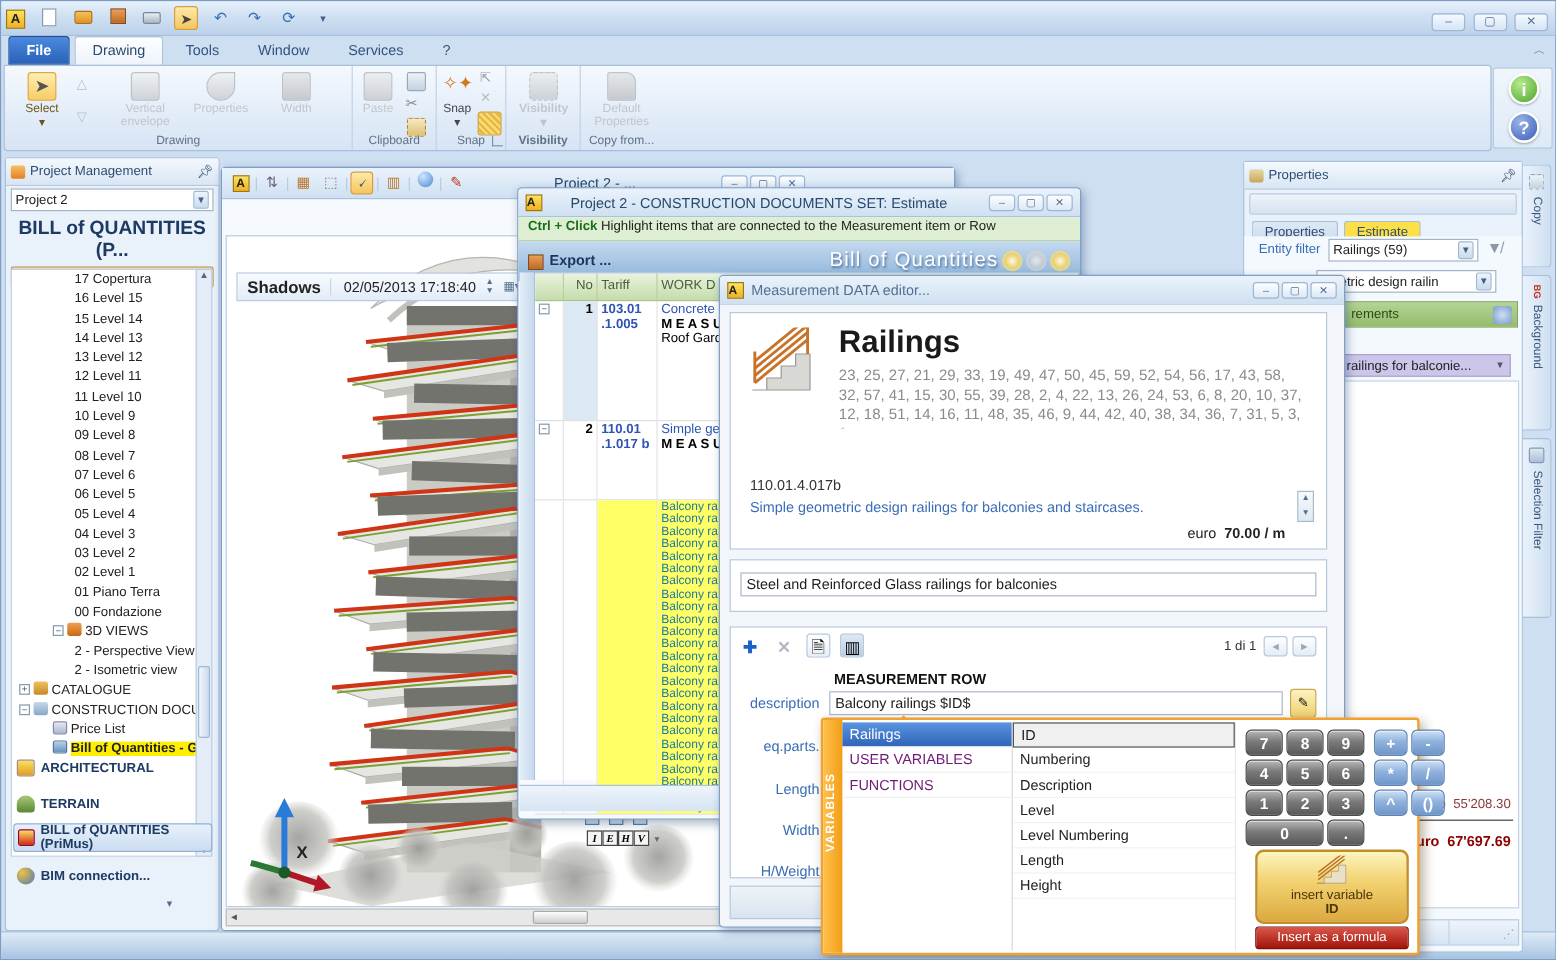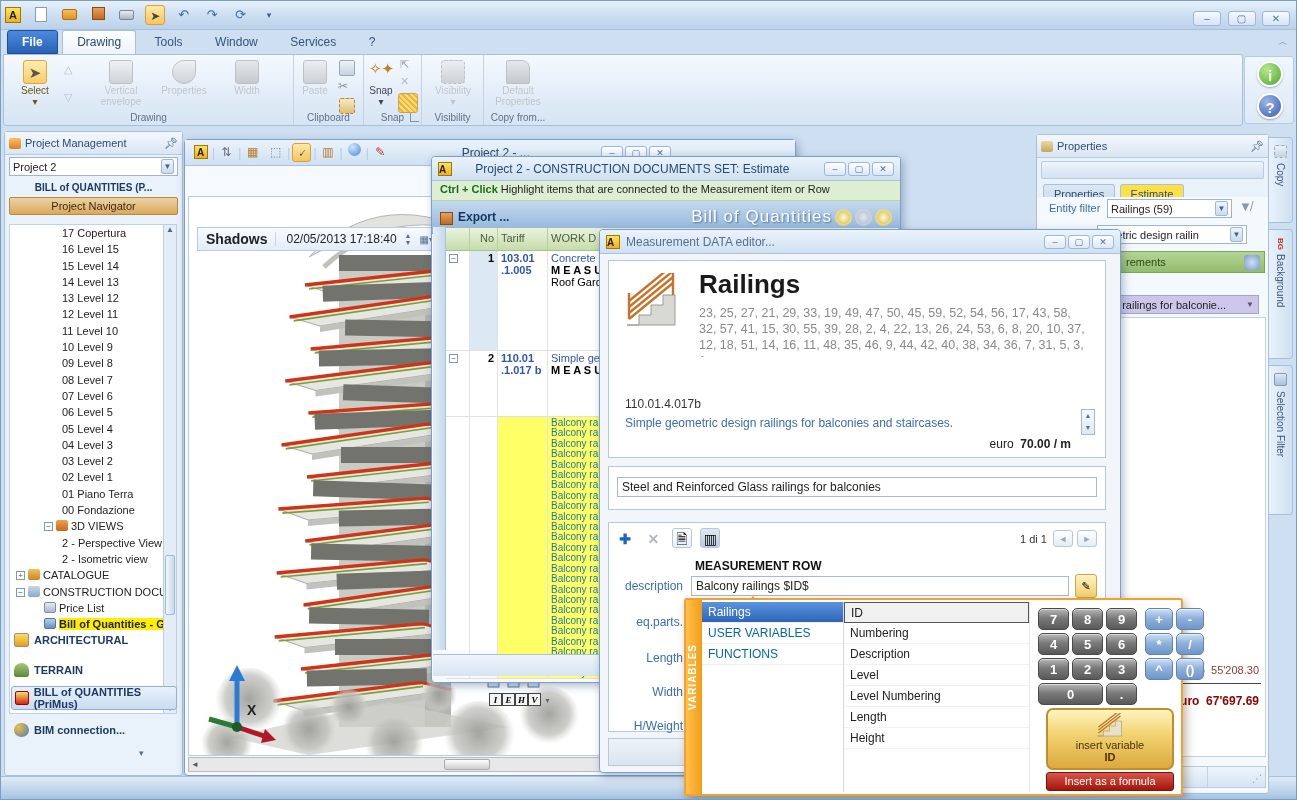--- a/index.html
+++ b/index.html
@@ -50,21 +50,21 @@
   .win-title{height:24px;background:linear-gradient(#eaf3fc,#cfe0f1);border-bottom:1px solid #aac2dd;
        border-radius:3px 3px 0 0;font-size:12px;color:#27496e;display:flex;align-items:center;padding:0 6px;}
   .win-ctl{margin-left:auto;display:flex;gap:2px;}
   .win-ctl span{display:inline-block;width:22px;height:14px;border:1px solid #9fb6d4;border-radius:3px;
        background:linear-gradient(#fdfeff,#dbe8f5);font-size:9px;line-height:12px;text-align:center;color:#53708f;}
 
   
   #left-panel{left:3px;top:130px;width:179px;height:645px;background:#e9f1fa;border:1px solid #a9c0dd;border-radius:3px;}
   .lp-head{height:23px;background:linear-gradient(#f3f8fd,#d9e6f4);border-bottom:1px solid #b7cbe2;
       display:flex;align-items:center;font-size:11px;color:#2e4c72;padding:0 4px;}
-  .lp-title{font-size:10px;font-weight:bold;color:#1c3a63;text-align:center;padding:4px 0;}
+  .lp-title{font-size:16px;font-weight:bold;color:#1c3a63;text-align:center;padding:4px 0;}
   .nav-bar{margin:0 4px;height:18px;background:linear-gradient(#ecd2a4,#d9a95e);border:1px solid #b98a3e;
       font-size:11px;color:#3d2c10;text-align:center;line-height:17px;border-radius:2px;}
   #tree{position:absolute;left:4px;top:92px;width:160px;height:490px;background:#fff;border:1px solid #c2d2e4;
       font-size:11px;color:#222;overflow:hidden;}
   .tnode{height:16.3px;line-height:16px;padding-left:52px;white-space:nowrap;}
   .tnode2{height:16.3px;line-height:16px;padding-left:34px;white-space:nowrap;}
   .tnode1{height:16.3px;line-height:16px;padding-left:6px;white-space:nowrap;}
   .texp{display:inline-block;width:9px;height:9px;border:1px solid #8399ad;background:#fff;font-size:8px;
       line-height:7px;text-align:center;color:#555;margin-right:3px;vertical-align:1px;}
   .tico{display:inline-block;width:12px;height:11px;border-radius:2px;margin-right:3px;vertical-align:-1px;}
@@ -115,21 +115,21 @@
   .fld-input{position:absolute;height:20px;border:1px solid #aab8c8;background:#fff;font-size:12px;padding:1px 4px;color:#222;}
   .tool-ico{display:inline-block;width:20px;height:20px;margin-right:4px;text-align:center;line-height:20px;font-size:14px;border-radius:3px;}
   #dlg-bottom{position:absolute;left:8px;top:508px;width:498px;height:28px;background:linear-gradient(#eef3f9,#d9e4f0);border:1px solid #b6c8dc;}
 
   
   #popup{left:683px;top:597px;width:499px;height:198px;background:#fff;border:2px solid #f0a132;border-radius:3px;
       box-shadow:3px 4px 10px rgba(60,40,0,.35);z-index:60;}
   #vstrip{position:absolute;left:0;top:0;width:16px;height:194px;background:linear-gradient(90deg,#ffc14d,#f29d17);}
   #vstrip span{position:absolute;left:1px;top:96px;transform:rotate(-90deg);transform-origin:7px 7px;
       font-size:10px;font-weight:bold;color:#fff;letter-spacing:1px;white-space:nowrap;}
-  .cat-row{height:21px;line-height:21px;font-size:12px;padding-left:6px;color:#0369a1;border-bottom:1px solid #f0f0f0;}
+  .cat-row{height:21px;line-height:21px;font-size:12px;padding-left:6px;color:#701a75;border-bottom:1px solid #f0f0f0;}
   .cat-sel{background:linear-gradient(#5a94e0,#2f64b8);color:#fff;}
   .var-row{height:21px;line-height:20px;font-size:12px;padding-left:6px;color:#222;border-bottom:1px solid #f2f2f2;}
   .var-sel{background:#f0f0f0;border:1px solid #555;}
   .key{width:31px;height:22px;border-radius:5px;color:#fff;font-weight:bold;font-size:13px;text-align:center;line-height:21px;
       background:linear-gradient(#b8b8b8,#7a7a7a 45%,#595959);border:1px solid #4a4a4a;box-shadow:inset 0 1px 0 rgba(255,255,255,.5);}
   .key-op{background:linear-gradient(#cfe0f5,#8fb2dd 45%,#6f96c8);border:1px solid #5d84b4;}
   #gold-btn{position:absolute;left:360px;top:108px;width:128px;height:62px;border-radius:7px;
       background:linear-gradient(#fdf4c0,#f3d474 40%,#dca93f);border:2px solid #c08f2a;text-align:center;
       font-size:11px;color:#4a3305;}
   #red-btn{position:absolute;left:360px;top:172px;width:128px;height:19px;border-radius:3px;
@@ -225,21 +225,21 @@
         <span class="bb-ico" style="color:#d07a20;font-size:15px;">✧✦</span>
         <span>Snap</span><br>▾
       </div>
       <div class="abs" style="left:36px;top:3px;color:#99a;font-size:11px;">⇱</div>
       <div class="abs" style="left:36px;top:20px;color:#bbb;font-size:11px;">✕</div>
       <div class="abs" style="left:34px;top:38px;width:20px;height:20px;background:repeating-linear-gradient(45deg,#f6d978,#f6d978 2px,#e8b73c 2px,#e8b73c 4px);border:1px solid #d99f3c;border-radius:3px;"></div>
       <div class="launcher"></div>
       <div class="rgroup-label">Snap</div>
     </div>
 
-    <div class="rgroup" style="left:418px;width:62px;">
+    <div class="rgroup" style="left:418px;width:62px;font-weight:bold;">
       <div class="bigbtn dis" style="left:6px;">
         <span class="bb-ico" style="background:linear-gradient(#e8e8e8,#b8b8b8);border:1px dashed #999;border-radius:4px;"></span>
         <span>Visibility</span><br>▾
       </div>
       <div class="rgroup-label">Visibility</div>
     </div>
 
     <div class="rgroup" style="left:480px;width:68px;border-right:none;">
       <div class="bigbtn dis" style="left:6px;width:56px;">
         <span class="bb-ico" style="background:linear-gradient(#ddd,#aaa);border:1px solid #999;border-radius:2px 8px 2px 2px;"></span>

